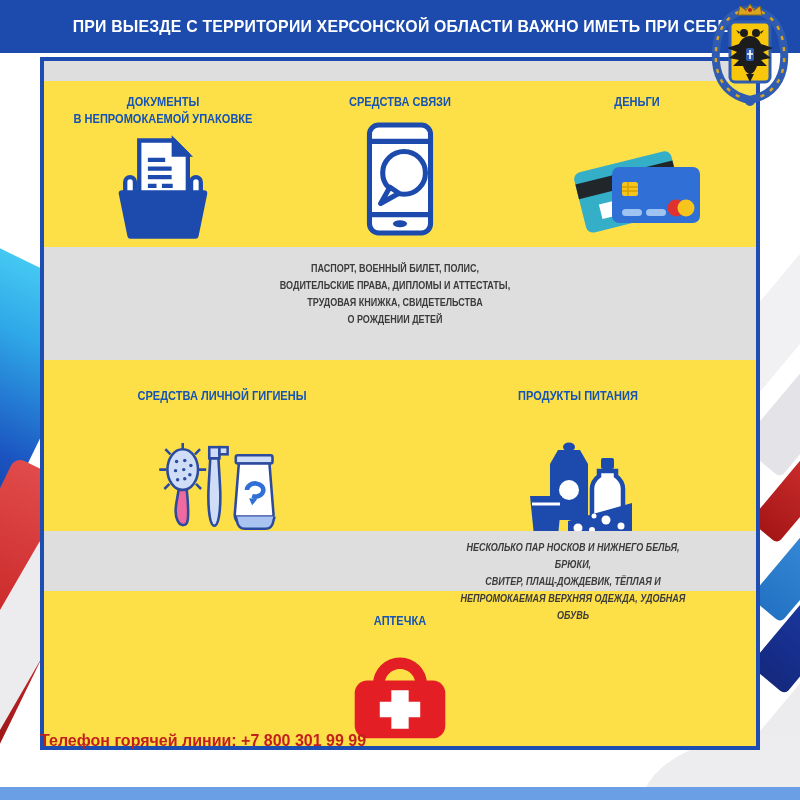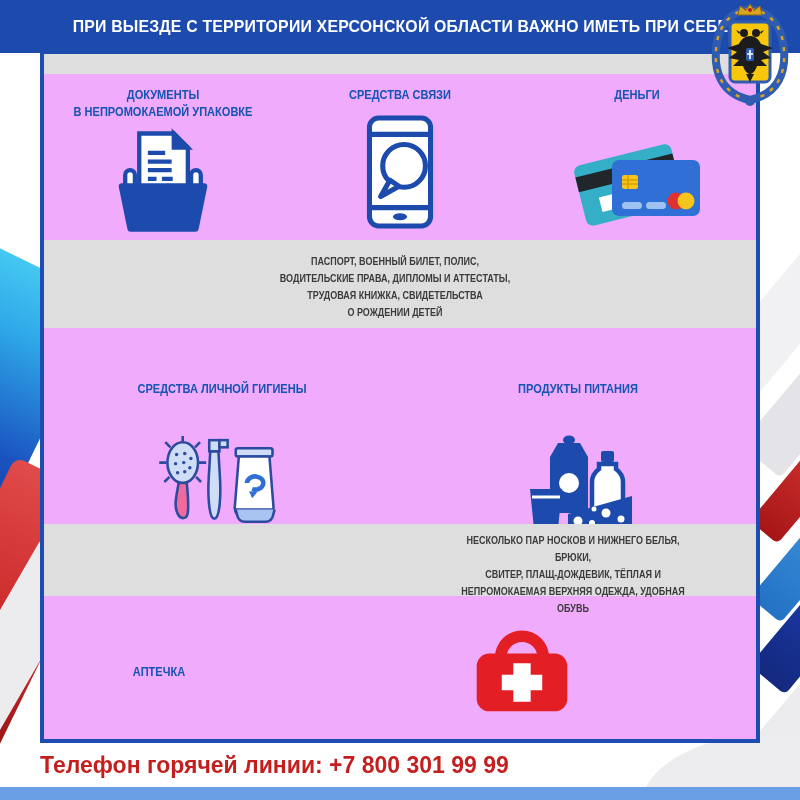--- a/index.html
+++ b/index.html
@@ -29,35 +29,35 @@
   .corner-arc { position:absolute; right:-90px; top:735px; width:250px; height:150px;
     background:#ededef; border-radius:50%; z-index:0; }
 
   
   .banner { position:absolute; left:0; top:0; width:800px; height:53px; background:#1c4bad;
     z-index:2; display:flex; align-items:center; justify-content:center; }
   .banner-title { color:#ffffff; font-size:16.5px; font-weight:700; letter-spacing:.2px;
     transform:scaleX(.96); white-space:nowrap; }
 
   
-  .hotline { position:absolute; left:40px; top:752px; z-index:2; color:#c41f1f;
-    font-size:23px; font-weight:700; }
+  .hotline { position:absolute; left:40px; top:732px; z-index:2; color:#c41f1f;
+    font-size:16px; font-weight:700; }
   .bottombar { position:absolute; left:0; top:787px; width:800px; height:13px;
     background:#6a9fe6; z-index:2; }
 
   
-  .card { position:absolute; left:40px; top:50px; width:720px; height:693px;
-    box-sizing:border-box; background:#f0abfc; border:4px solid #1e4db2; z-index:1; }
+  .card { position:absolute; left:40px; top:57px; width:720px; height:693px;
+    box-sizing:border-box; background:#fde047; border:4px solid #1e4db2; z-index:1; }
   .strip-top { position:absolute; left:0; top:0; width:100%; height:20px; background:#dedede; }
   .row, .band { position:absolute; left:0; width:100%; display:flex; }
   .row1 { top:20px;  height:166px; }
-  .band1{ top:186px; height:88px; background:#dedede; }
+  .band1{ top:186px; height:113px; background:#dedede; }
   .row2 { top:311px; height:200px; }
-  .band2{ top:470px; height:72px;  background:#dedede; }
-  .row3 { top:542px; height:143px; flex-direction:row; align-items:center;gap:14px; }
+  .band2{ top:470px; height:60px;  background:#dedede;font-style:italic; }
+  .row3 { top:542px; height:143px; flex-direction:column; align-items:center;gap:14px; }
   .col { flex:1; display:flex; flex-direction:column; align-items:center; min-width:0; }
   .sec-title { color:#1553b5; font-size:12px; font-weight:700; text-align:center;
     line-height:1.45; white-space:pre-line; transform:scaleX(.92); width:230px; }
   .row1 .sec-title { margin-top:13px; }
   .row2 .sec-title { margin-top:16px; }
   .row3 .sec-title { margin-top:10px; }
   .icon-wrap { flex:1; display:flex; align-items:center; justify-content:center; }
   .desc { color:#3b3b3b; font-size:10px; font-weight:700; text-align:center;
     line-height:17px; white-space:pre-line; width:258px; margin-left:-10px;
     transform:scaleX(.9); transform-origin:50% 0; }

